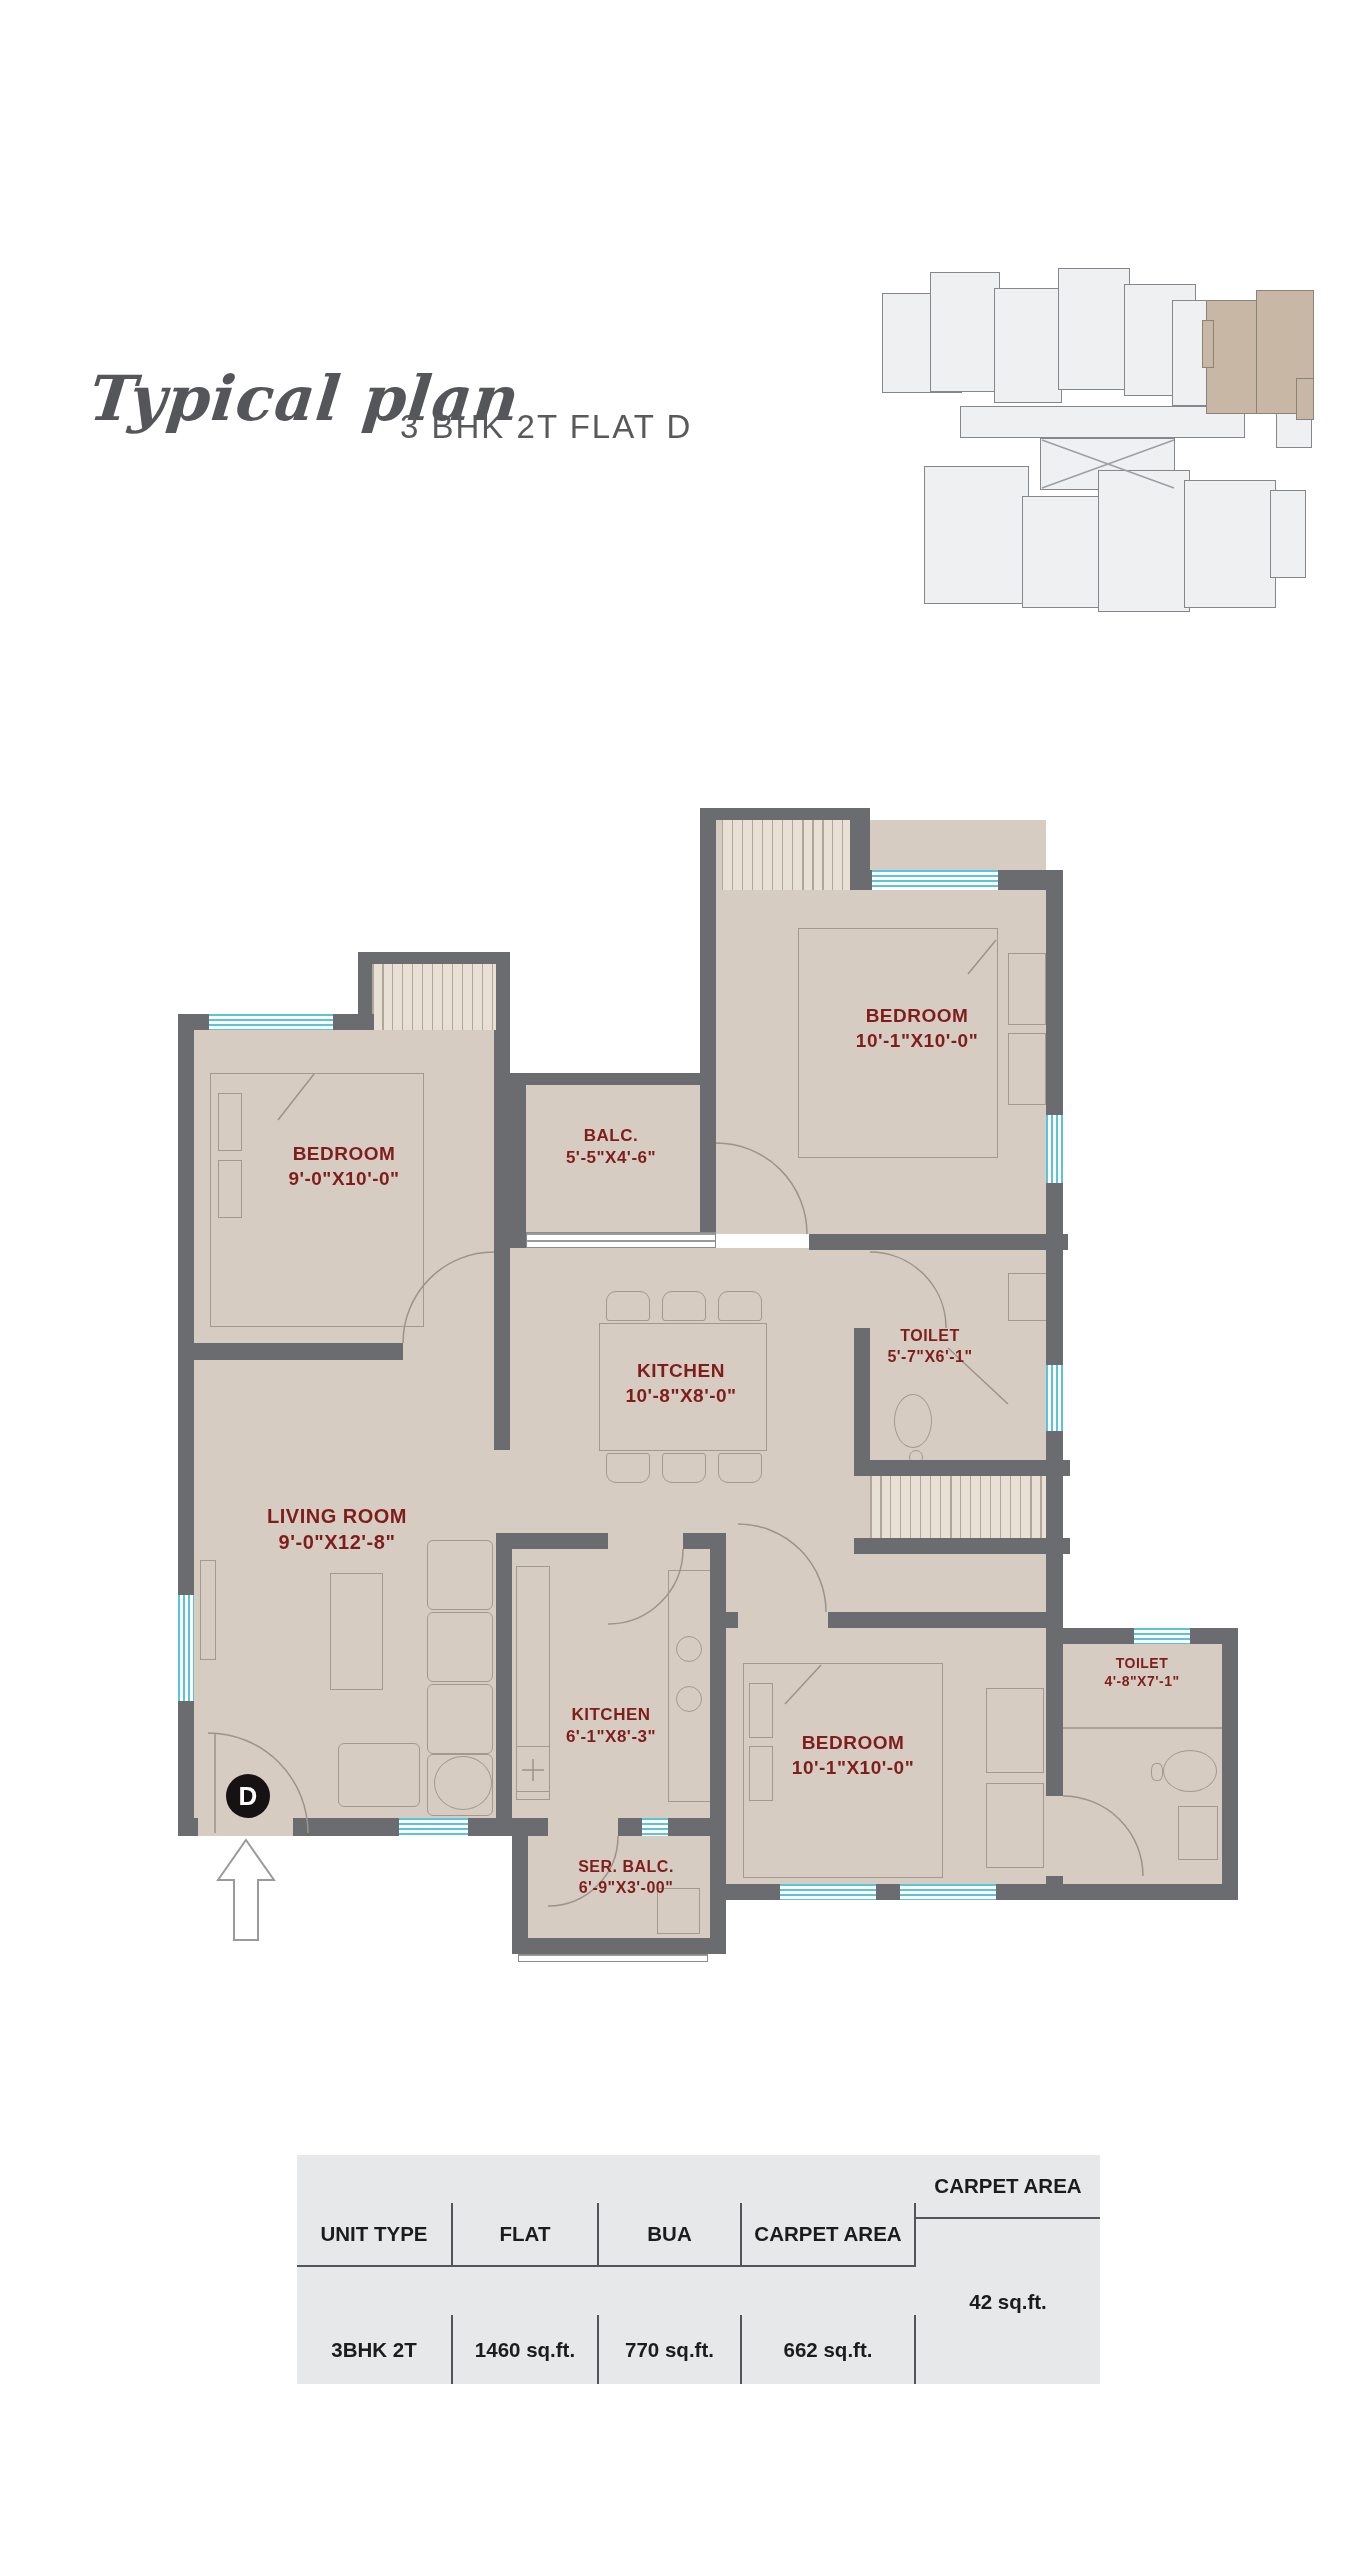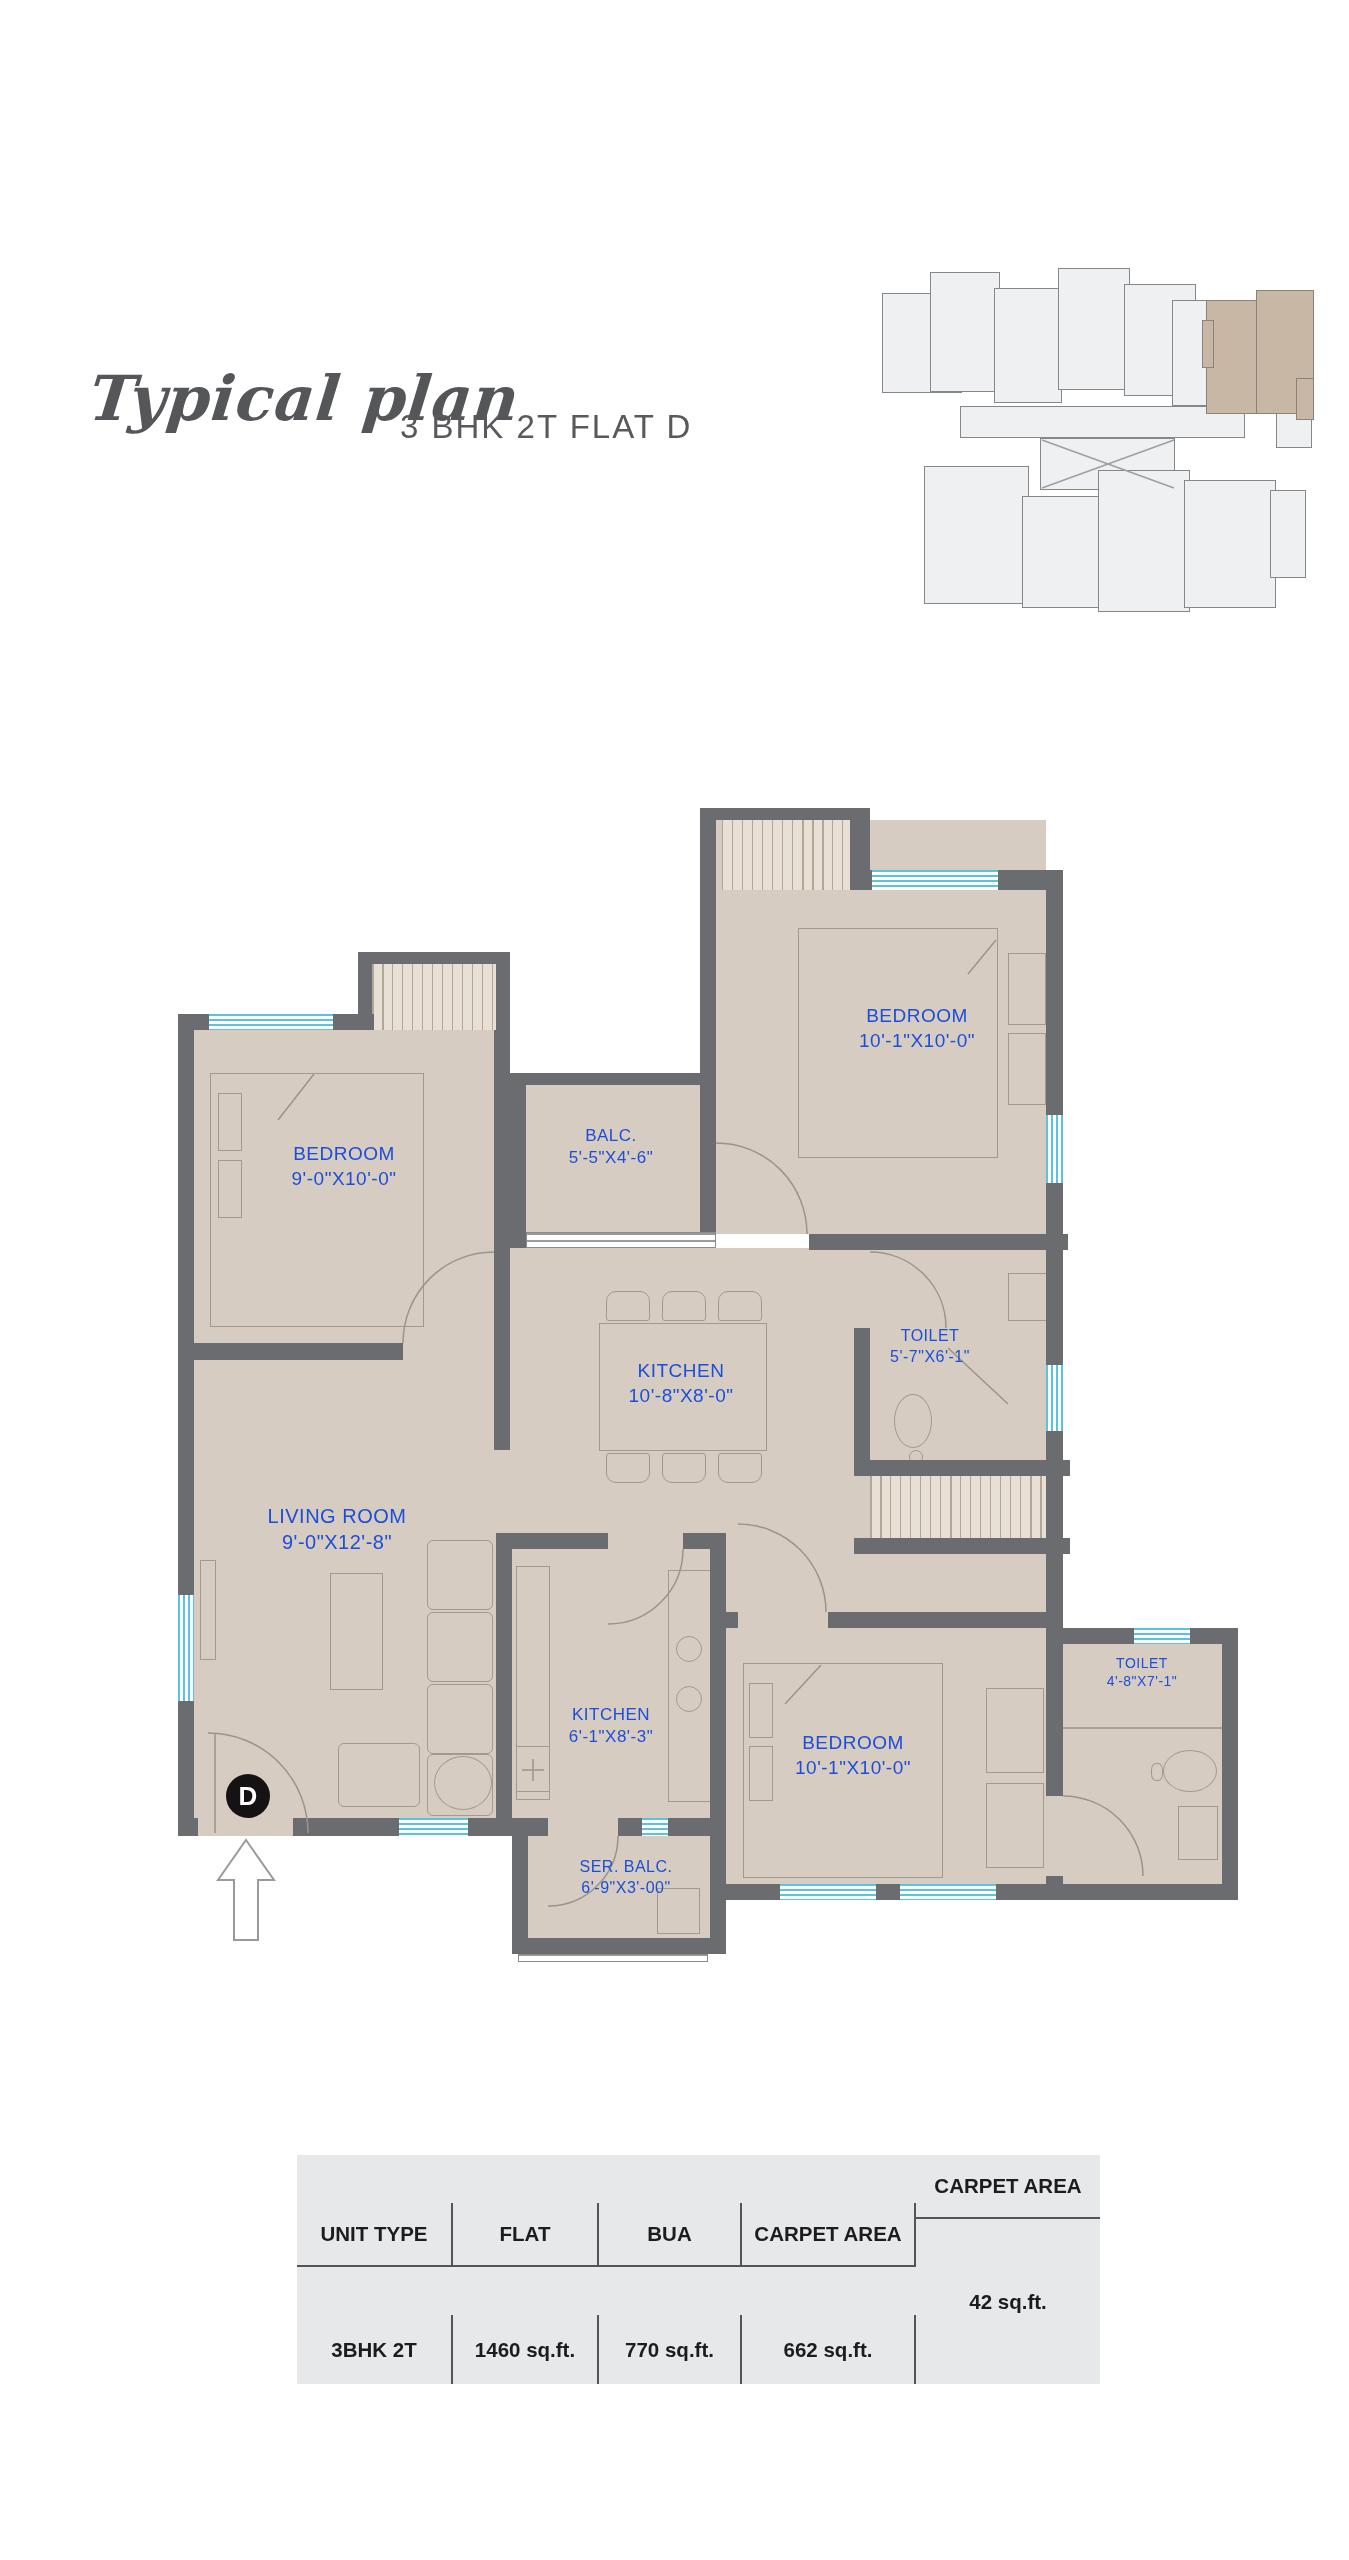--- a/index.html
+++ b/index.html
@@ -20,22 +20,22 @@
   .floor{position:absolute;background:#d7ccc1;}
   .hatch{position:absolute;background:repeating-linear-gradient(to right,#b1a799 0 1.5px,#e8e0d4 1.5px 10px);}
   .wall{position:absolute;background:#6b6c6f;}
   .win-h{position:absolute;background:repeating-linear-gradient(to bottom,#5ac4dd 0 2px,#ffffff 2px 5px);
          border-left:2px solid #6b6c6f;border-right:2px solid #6b6c6f;box-sizing:border-box;}
   .win-v{position:absolute;background:repeating-linear-gradient(to right,#5ac4dd 0 2px,#ffffff 2px 5px);
          border-top:2px solid #6b6c6f;border-bottom:2px solid #6b6c6f;box-sizing:border-box;}
   .sill{position:absolute;background:repeating-linear-gradient(to bottom,#9a9a9a 0 1.5px,#ffffff 1.5px 7px);
         border:1px solid #8b8b8b;box-sizing:border-box;}
   .furn{position:absolute;border:1.5px solid #a39a8e;box-sizing:border-box;background:transparent;}
-  .room-label{position:absolute;text-align:center;color:#1d4ed8;line-height:1.32;
-        letter-spacing:.5px;z-index:7;}
+  .room-label{position:absolute;text-align:center;color:#7f1d1d;line-height:1.32;
+        letter-spacing:.5px;z-index:7;font-weight:bold;}
   .room-label .nm,.room-label .dm{display:block;white-space:nowrap;}
   #svg-overlay{position:absolute;left:0;top:0;z-index:6;}
   #d-marker{position:absolute;left:48px;top:986px;width:44px;height:44px;border-radius:50%;
         background:#161213;color:#fff;font-weight:700;font-size:26px;display:flex;
         align-items:center;justify-content:center;z-index:8;}
   .diamond{position:absolute;left:84px;top:648px;width:74px;height:74px;border:1.5px solid #a39a8e;
         transform:rotate(45deg);box-sizing:border-box;}
   
   #area-table{position:absolute;left:297px;top:2155px;width:803px;background:#e7e8ea;
         display:grid;grid-template-columns:156px 146px 143px 174px 184px;z-index:3;}

